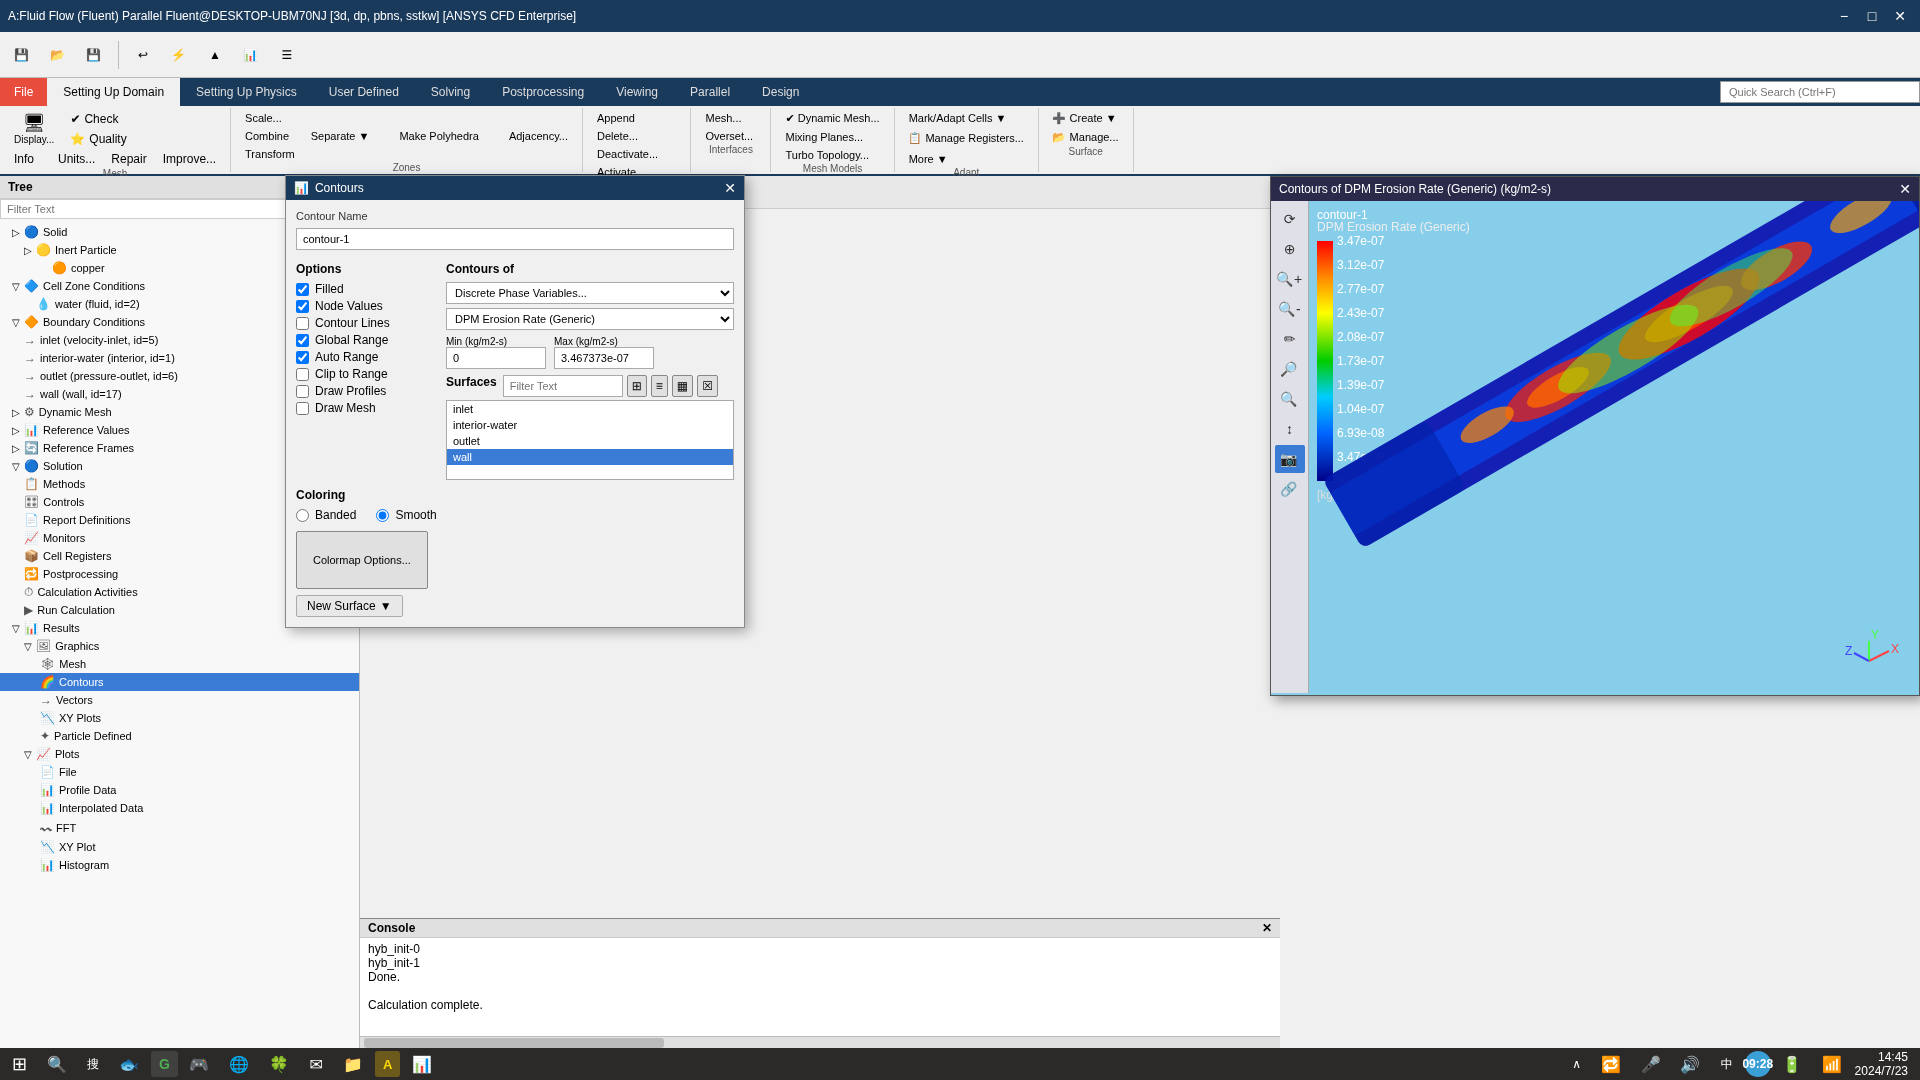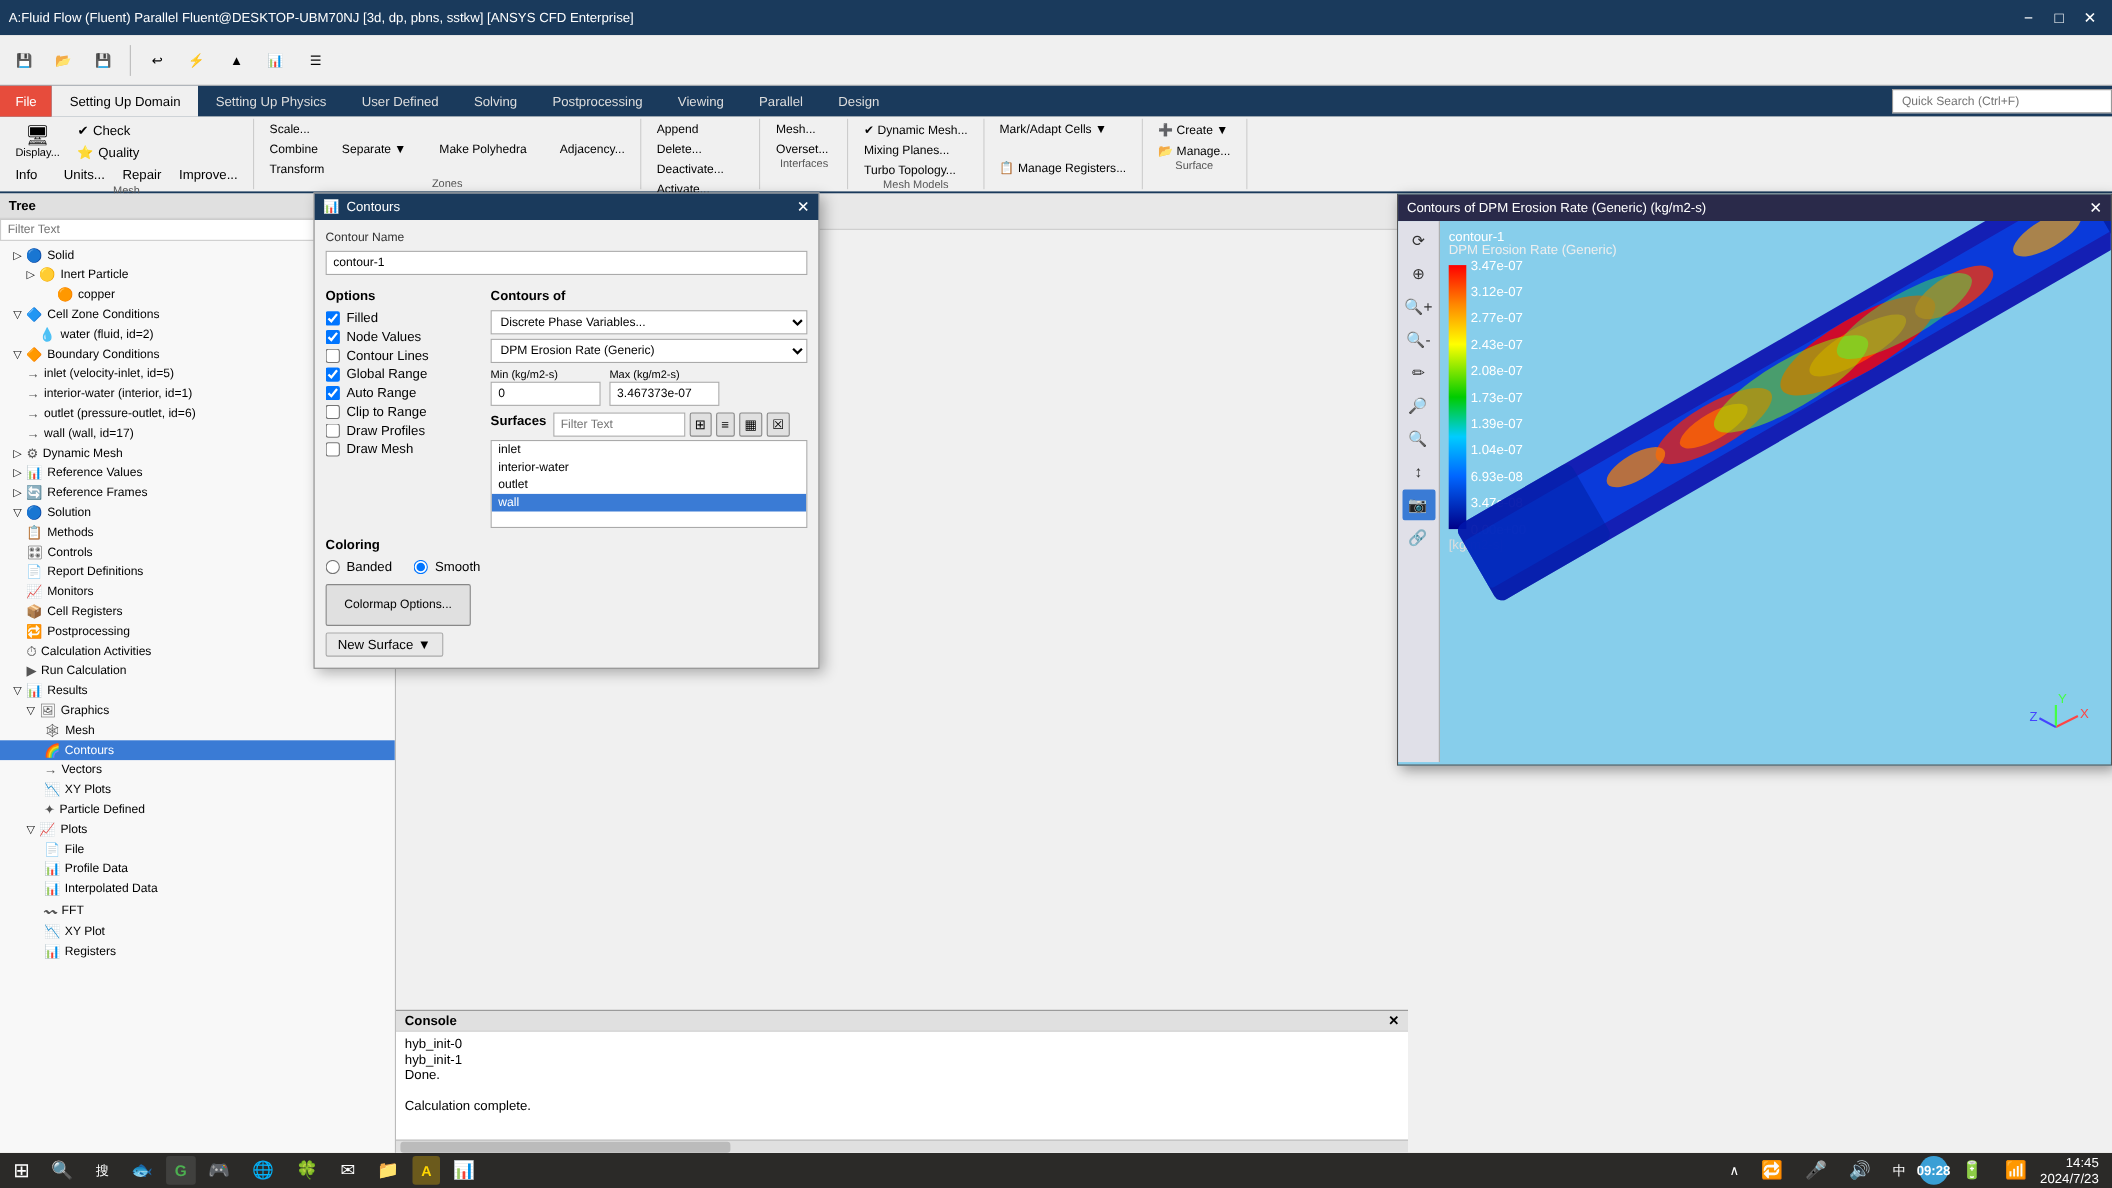--- a/index.html
+++ b/index.html
@@ -237,21 +237,21 @@
       border: 1px solid #aaa;
       background: #fff;
       height: 80px;
       overflow-y: auto;
     }
     .surface-item { padding: 2px 6px; font-size: 11px; cursor: pointer; }
     .surface-item.selected { background: #3a7bd5; color: #fff; }
     .radio-row { display: flex; align-items: center; gap: 6px; margin-bottom: 3px; }
     .dialog-buttons { display: flex; gap: 8px; justify-content: center; margin-top: 10px; }
     .btn {
-      padding: 12px 16px;
+      padding: 22px 16px;
       font-size: 11px;
       border: 1px solid #888;
       background: #e0e0e0;
       cursor: pointer;
       border-radius: 2px;
     }
     .btn-primary { background: #4a7fc1; color: #fff; border-color: #2a5fa0; }
     .new-surface-btn {
       display: flex; align-items: center; gap: 4px;
       border: 1px solid #aaa;
@@ -524,21 +524,21 @@
   <div class="ribbon-group">
     <div style="font-size:10px;display:flex;flex-direction:column;gap:2px;">
       <div class="ribbon-btn" style="flex-direction:row;">✔ Dynamic Mesh...</div>
       <div class="ribbon-btn" style="flex-direction:row;">Mixing Planes...</div>
       <div class="ribbon-btn" style="flex-direction:row;">Turbo Topology...</div>
     </div>
     <div class="ribbon-group-title">Mesh Models</div>
   </div>
 
   <div class="ribbon-group">
-    <div style="font-size:10px;display:flex;flex-direction:column;gap:18px;">
+    <div style="font-size:10px;display:flex;flex-direction:column;gap:4px;">
       <div class="ribbon-btn" style="flex-direction:row;">Mark/Adapt Cells ▼</div>
       <div class="ribbon-btn" style="flex-direction:row;">📋 Manage Registers...</div>
       <div class="ribbon-btn" style="flex-direction:row;">More ▼</div>
     </div>
     <div class="ribbon-group-title">Adapt</div>
   </div>
 
   <div class="ribbon-group">
     <div style="font-size:10px;display:flex;flex-direction:column;gap:2px;">
       <div class="ribbon-btn" style="flex-direction:row;">➕ Create ▼</div>
@@ -744,21 +744,21 @@
         <span class="tree-label">FFT</span>
       </div>
       <div class="tree-item">
         <span class="tree-indent" style="width:36px;"></span>
         <span class="tree-icon">📉</span>
         <span class="tree-label">XY Plot</span>
       </div>
       <div class="tree-item">
         <span class="tree-indent" style="width:36px;"></span>
         <span class="tree-icon">📊</span>
-        <span class="tree-label">Registers</span>
+        <span class="tree-label">Histogram</span>
       </div>
     </div>
   </div>
 
   <div class="task-panel">
     <div class="task-header">
       <span>Task Page</span>
     </div>
     <div class="task-sub-header">Graphics and Animations</div>
     <div style="padding: 4px 12px; font-size:12px; color:#555;">Graphics</div>

